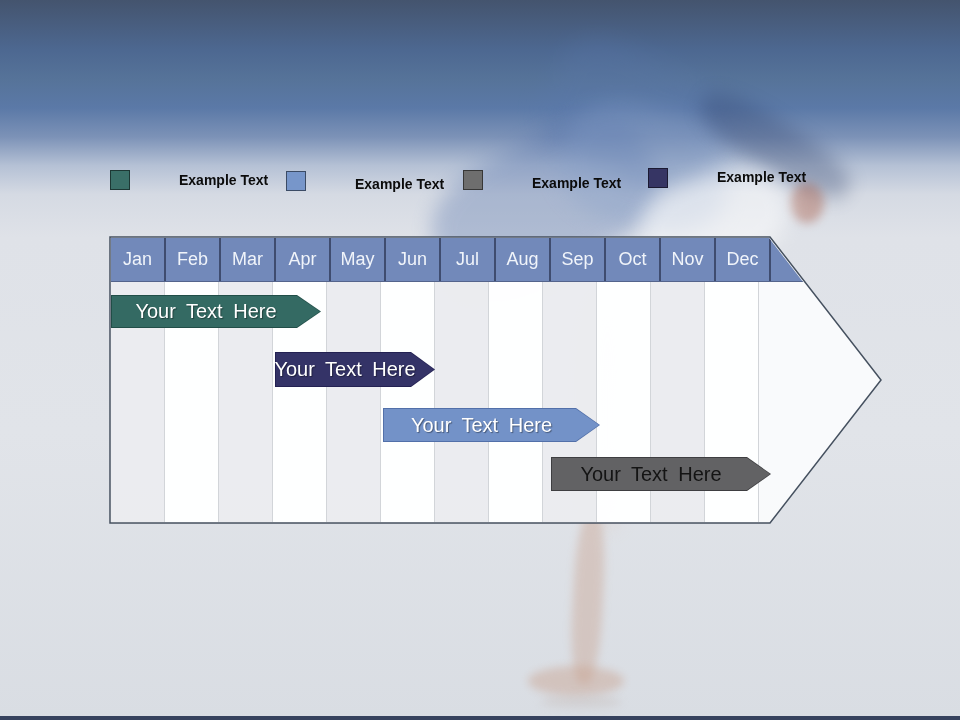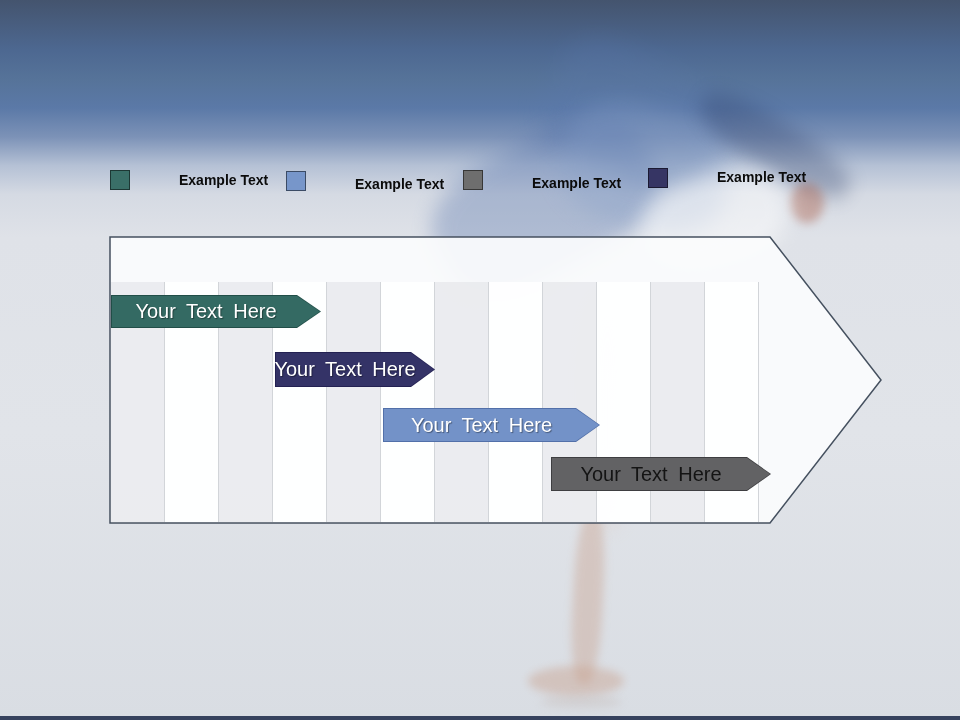--- a/index.html
+++ b/index.html
@@ -114,20 +114,35 @@
   <div class="legend-item li-4">
     <span class="legend-swatch" style="background: rgb(54, 53, 100);"></span>
     <span class="legend-label">Example Text</span>
   </div>
 
   <div class="timeline">
     <svg width="774" height="288" viewBox="0 0 774 288">
       <polygon points="1,1 661,1 772,144 661,287 1,287" fill="#FBFCFD" fill-opacity="0.92" stroke="#45505F" stroke-width="1.5"></polygon>
     </svg>
     <div class="arrow-content">
+      <div class="month-row">
+          <div class="month-cell">Jan</div>
+          <div class="month-cell">Feb</div>
+          <div class="month-cell">Mar</div>
+          <div class="month-cell">Apr</div>
+          <div class="month-cell">May</div>
+          <div class="month-cell">Jun</div>
+          <div class="month-cell">Jul</div>
+          <div class="month-cell">Aug</div>
+          <div class="month-cell">Sep</div>
+          <div class="month-cell">Oct</div>
+          <div class="month-cell">Nov</div>
+          <div class="month-cell">Dec</div>
+          <div class="month-filler"></div>
+        </div>
       <div class="grid">
           <div class="grid-stripe stripe-gray"></div>
           <div class="grid-stripe stripe-white"></div>
           <div class="grid-stripe stripe-gray"></div>
           <div class="grid-stripe stripe-white"></div>
           <div class="grid-stripe stripe-gray"></div>
           <div class="grid-stripe stripe-white"></div>
           <div class="grid-stripe stripe-gray"></div>
           <div class="grid-stripe stripe-white"></div>
           <div class="grid-stripe stripe-gray"></div>

